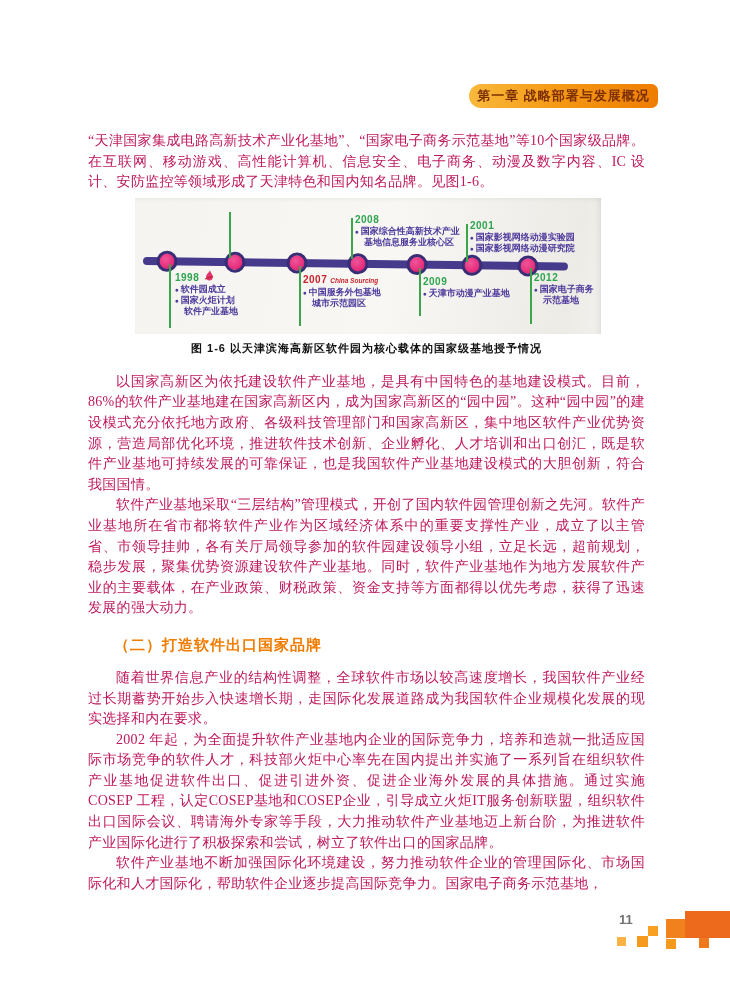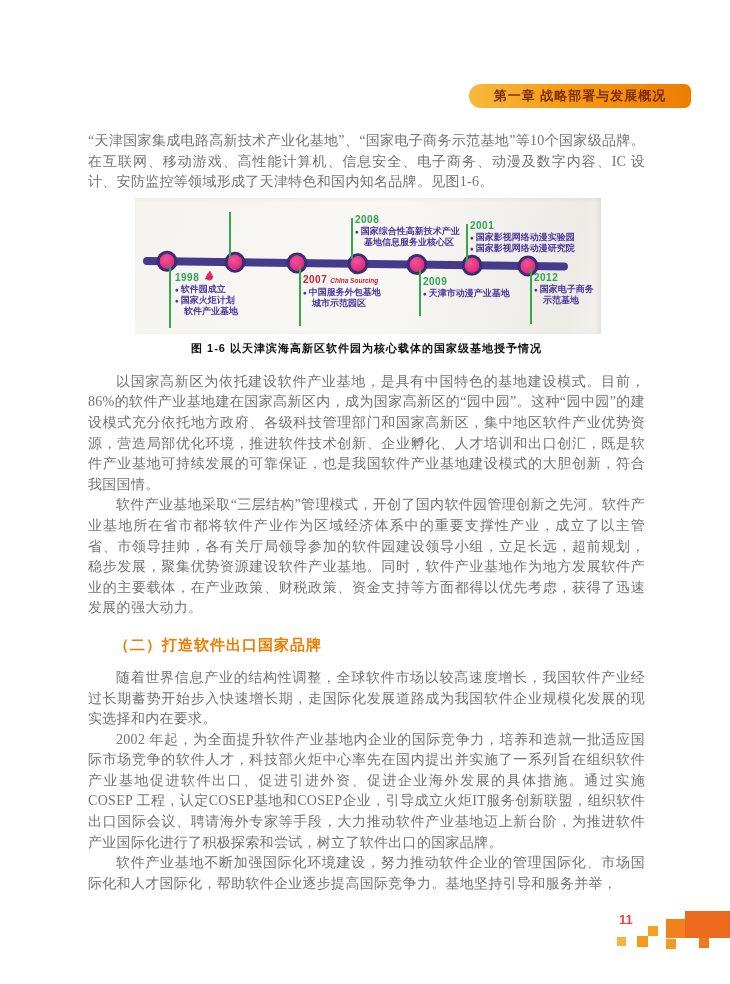--- a/index.html
+++ b/index.html
@@ -3,38 +3,38 @@
 <meta charset="utf-8">
 <style>
   html,body{margin:0;padding:0;background:#ffffff;}
   .page{
     position:relative;width:730px;height:984px;background:#ffffff;
     font-family:"Liberation Serif","DejaVu Serif",serif;color:#1b1b1b;
     overflow:hidden;margin:0 auto;
   }
   
   .chapter-pill{
-    position:absolute;left:469px;top:84px;width:222px;height:24px;
+    position:absolute;left:469px;top:84px;width:189px;height:24px;
     background:linear-gradient(90deg,#f9b93c 0%,#f59a16 45%,#ee7d02 100%);
     border-radius:13px 7px 7px 13px;
     display:flex;align-items:center;justify-content:center;
   }
   .chapter-pill::before{
     content:"";position:absolute;left:-6px;top:5px;width:100%;height:100%;
     background:#fbd58e;border-radius:13px;z-index:-1;
   }
   .chapter-pill span{
     font-family:"Liberation Sans","DejaVu Sans",sans-serif;
     font-size:13px;font-weight:bold;color:#7c2f05;letter-spacing:1px;white-space:nowrap;
   }
   
   .content{position:absolute;left:88px;top:131px;width:557px;}
   p.body{
     margin:0;font-size:14px;line-height:20.6px;text-align:justify;
-    text-indent:2em;letter-spacing:0.3px;color:#737373;
+    text-indent:2em;letter-spacing:0.3px;color:#be185d;
   }
   p.no-indent{text-indent:0;}
   
   .figure-photo{
     position:relative;margin:5px 0 0 47px;width:466px;height:136px;
     background:linear-gradient(100deg,#f5f4f1 0%,#f8f7f4 55%,#edebe6 92%,#f3f1ed 100%);
     box-shadow:inset -5px 0 7px -4px rgba(0,0,0,.10), inset 0 4px 6px -4px rgba(0,0,0,.07);
     font-family:"Liberation Sans","DejaVu Sans",sans-serif;
   }
   .tl-bar{
@@ -72,21 +72,21 @@
     font-size:11px;font-weight:bold;color:#111;letter-spacing:1px;
   }
   .section-heading{
     margin:17px 0 13px 26px;font-family:"Liberation Sans","DejaVu Sans",sans-serif;
     font-size:15px;font-weight:bold;color:#f07c00;letter-spacing:1px;
   }
   .spacer-sm{height:16px;}
   
   .page-number{
     position:absolute;left:619px;top:912px;font-family:"Liberation Sans","DejaVu Sans",sans-serif;
-    font-size:13px;font-weight:bold;color:#ef4444;
+    font-size:13px;font-weight:bold;color:#737373;
   }
   .mosaic-sq{position:absolute;}
 </style>
 </head>
 <body>
 
 <div class="page">
 
   <div class="chapter-pill">
     <span>第一章 战略部署与发展概况</span>
@@ -167,21 +167,21 @@
     <div class="figure-caption">图 1-6  以天津滨海高新区软件园为核心载体的国家级基地授予情况</div>
 
     <div class="spacer-sm"></div>
     <p class="body">以国家高新区为依托建设软件产业基地，是具有中国特色的基地建设模式。目前，86%的软件产业基地建在国家高新区内，成为国家高新区的“园中园”。这种“园中园”的建设模式充分依托地方政府、各级科技管理部门和国家高新区，集中地区软件产业优势资源，营造局部优化环境，推进软件技术创新、企业孵化、人才培训和出口创汇，既是软件产业基地可持续发展的可靠保证，也是我国软件产业基地建设模式的大胆创新，符合我国国情。</p>
     <p class="body">软件产业基地采取“三层结构”管理模式，开创了国内软件园管理创新之先河。软件产业基地所在省市都将软件产业作为区域经济体系中的重要支撑性产业，成立了以主管省、市领导挂帅，各有关厅局领导参加的软件园建设领导小组，立足长远，超前规划，稳步发展，聚集优势资源建设软件产业基地。同时，软件产业基地作为地方发展软件产业的主要载体，在产业政策、财税政策、资金支持等方面都得以优先考虑，获得了迅速发展的强大动力。</p>
 
     <h3 class="section-heading">（二）打造软件出口国家品牌</h3>
 
     <p class="body">随着世界信息产业的结构性调整，全球软件市场以较高速度增长，我国软件产业经过长期蓄势开始步入快速增长期，走国际化发展道路成为我国软件企业规模化发展的现实选择和内在要求。</p>
     <p class="body">2002 年起，为全面提升软件产业基地内企业的国际竞争力，培养和造就一批适应国际市场竞争的软件人才，科技部火炬中心率先在国内提出并实施了一系列旨在组织软件产业基地促进软件出口、促进引进外资、促进企业海外发展的具体措施。通过实施COSEP 工程，认定COSEP基地和COSEP企业，引导成立火炬IT服务创新联盟，组织软件出口国际会议、聘请海外专家等手段，大力推动软件产业基地迈上新台阶，为推进软件产业国际化进行了积极探索和尝试，树立了软件出口的国家品牌。</p>
-    <p class="body">软件产业基地不断加强国际化环境建设，努力推动软件企业的管理国际化、市场国际化和人才国际化，帮助软件企业逐步提高国际竞争力。基地坚持引导和服务并举，</p>
+    <p class="body">软件产业基地不断加强国际化环境建设，努力推动软件企业的管理国际化、市场国际化和人才国际化，帮助软件企业逐步提高国际竞争力。国家电子商务示范基地，</p>
   </div>
 
   <span class="page-number">11</span>
   <div>
     <div class="mosaic-sq" style="left:617px;top:937px;width:9px;height:9px;background:#f9b244"></div>
     <div class="mosaic-sq" style="left:637px;top:936px;width:11px;height:11px;background:#f6991f"></div>
     <div class="mosaic-sq" style="left:648px;top:926px;width:10px;height:10px;background:#f7a021"></div>
     <div class="mosaic-sq" style="left:666px;top:919px;width:19px;height:19px;background:#f0811c"></div>
     <div class="mosaic-sq" style="left:666px;top:939px;width:10px;height:10px;background:#f6991f"></div>
     <div class="mosaic-sq" style="left:685px;top:911px;width:45px;height:27px;background:#ed6a1d"></div>

